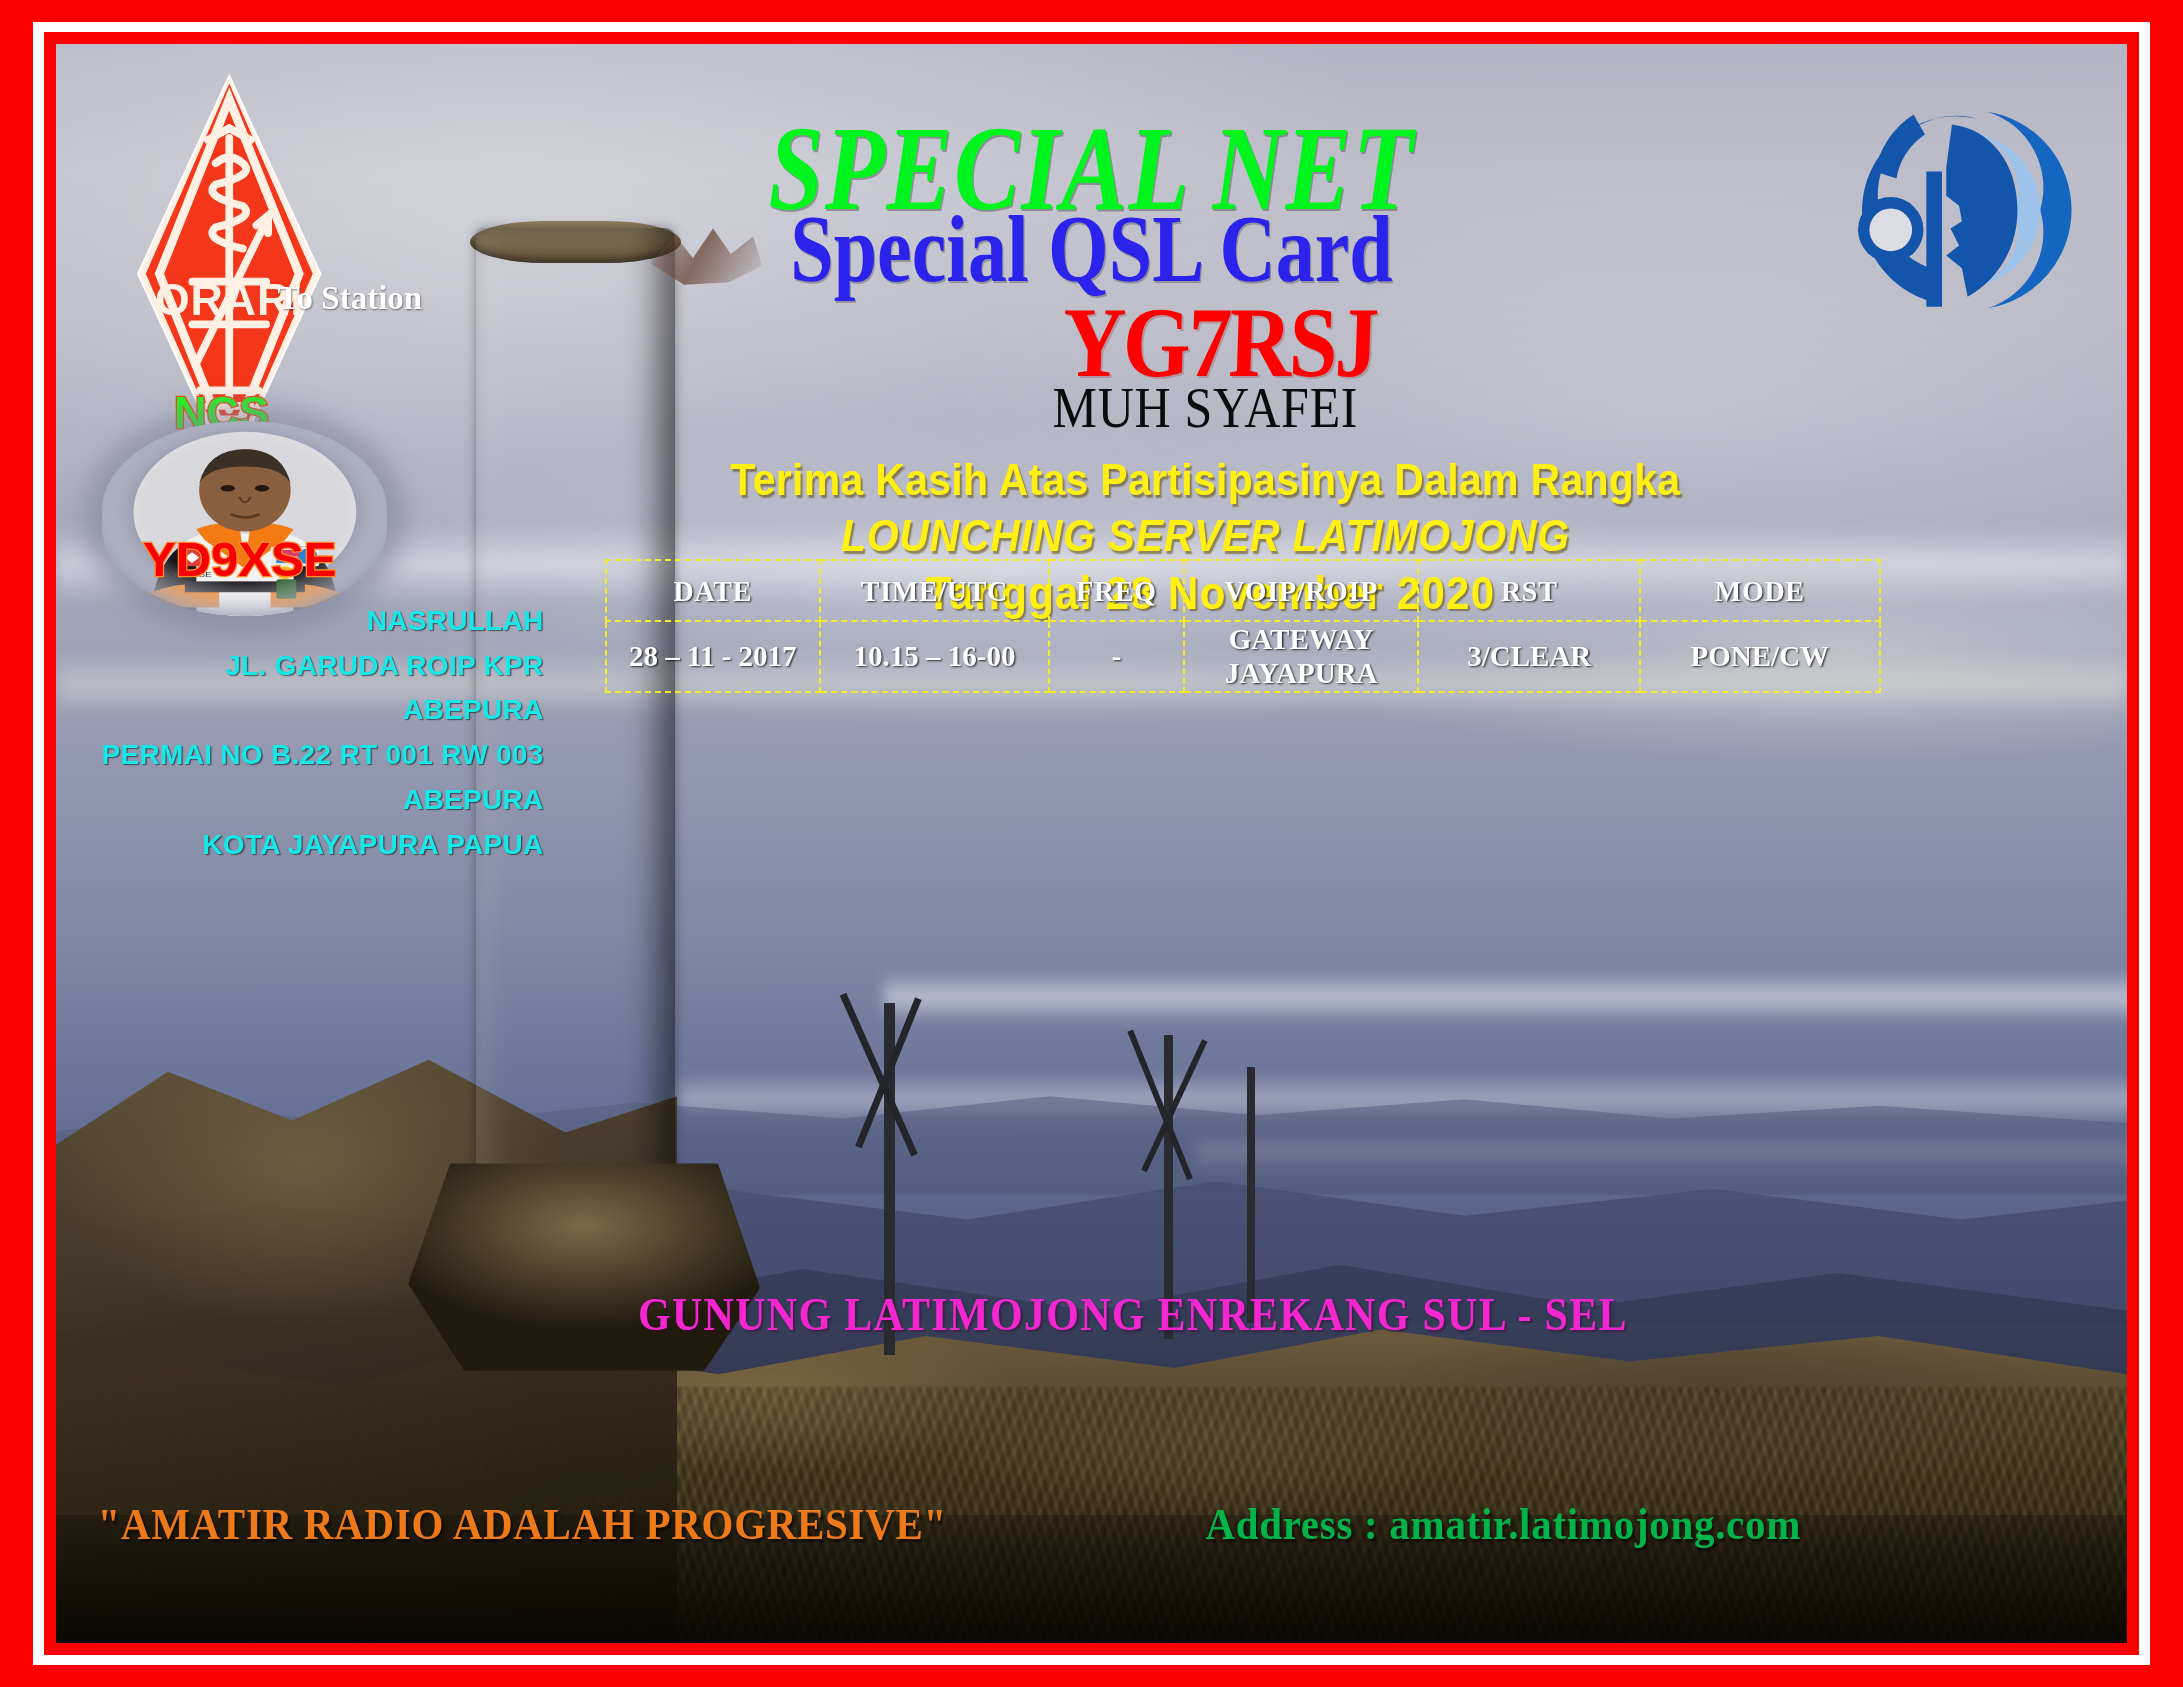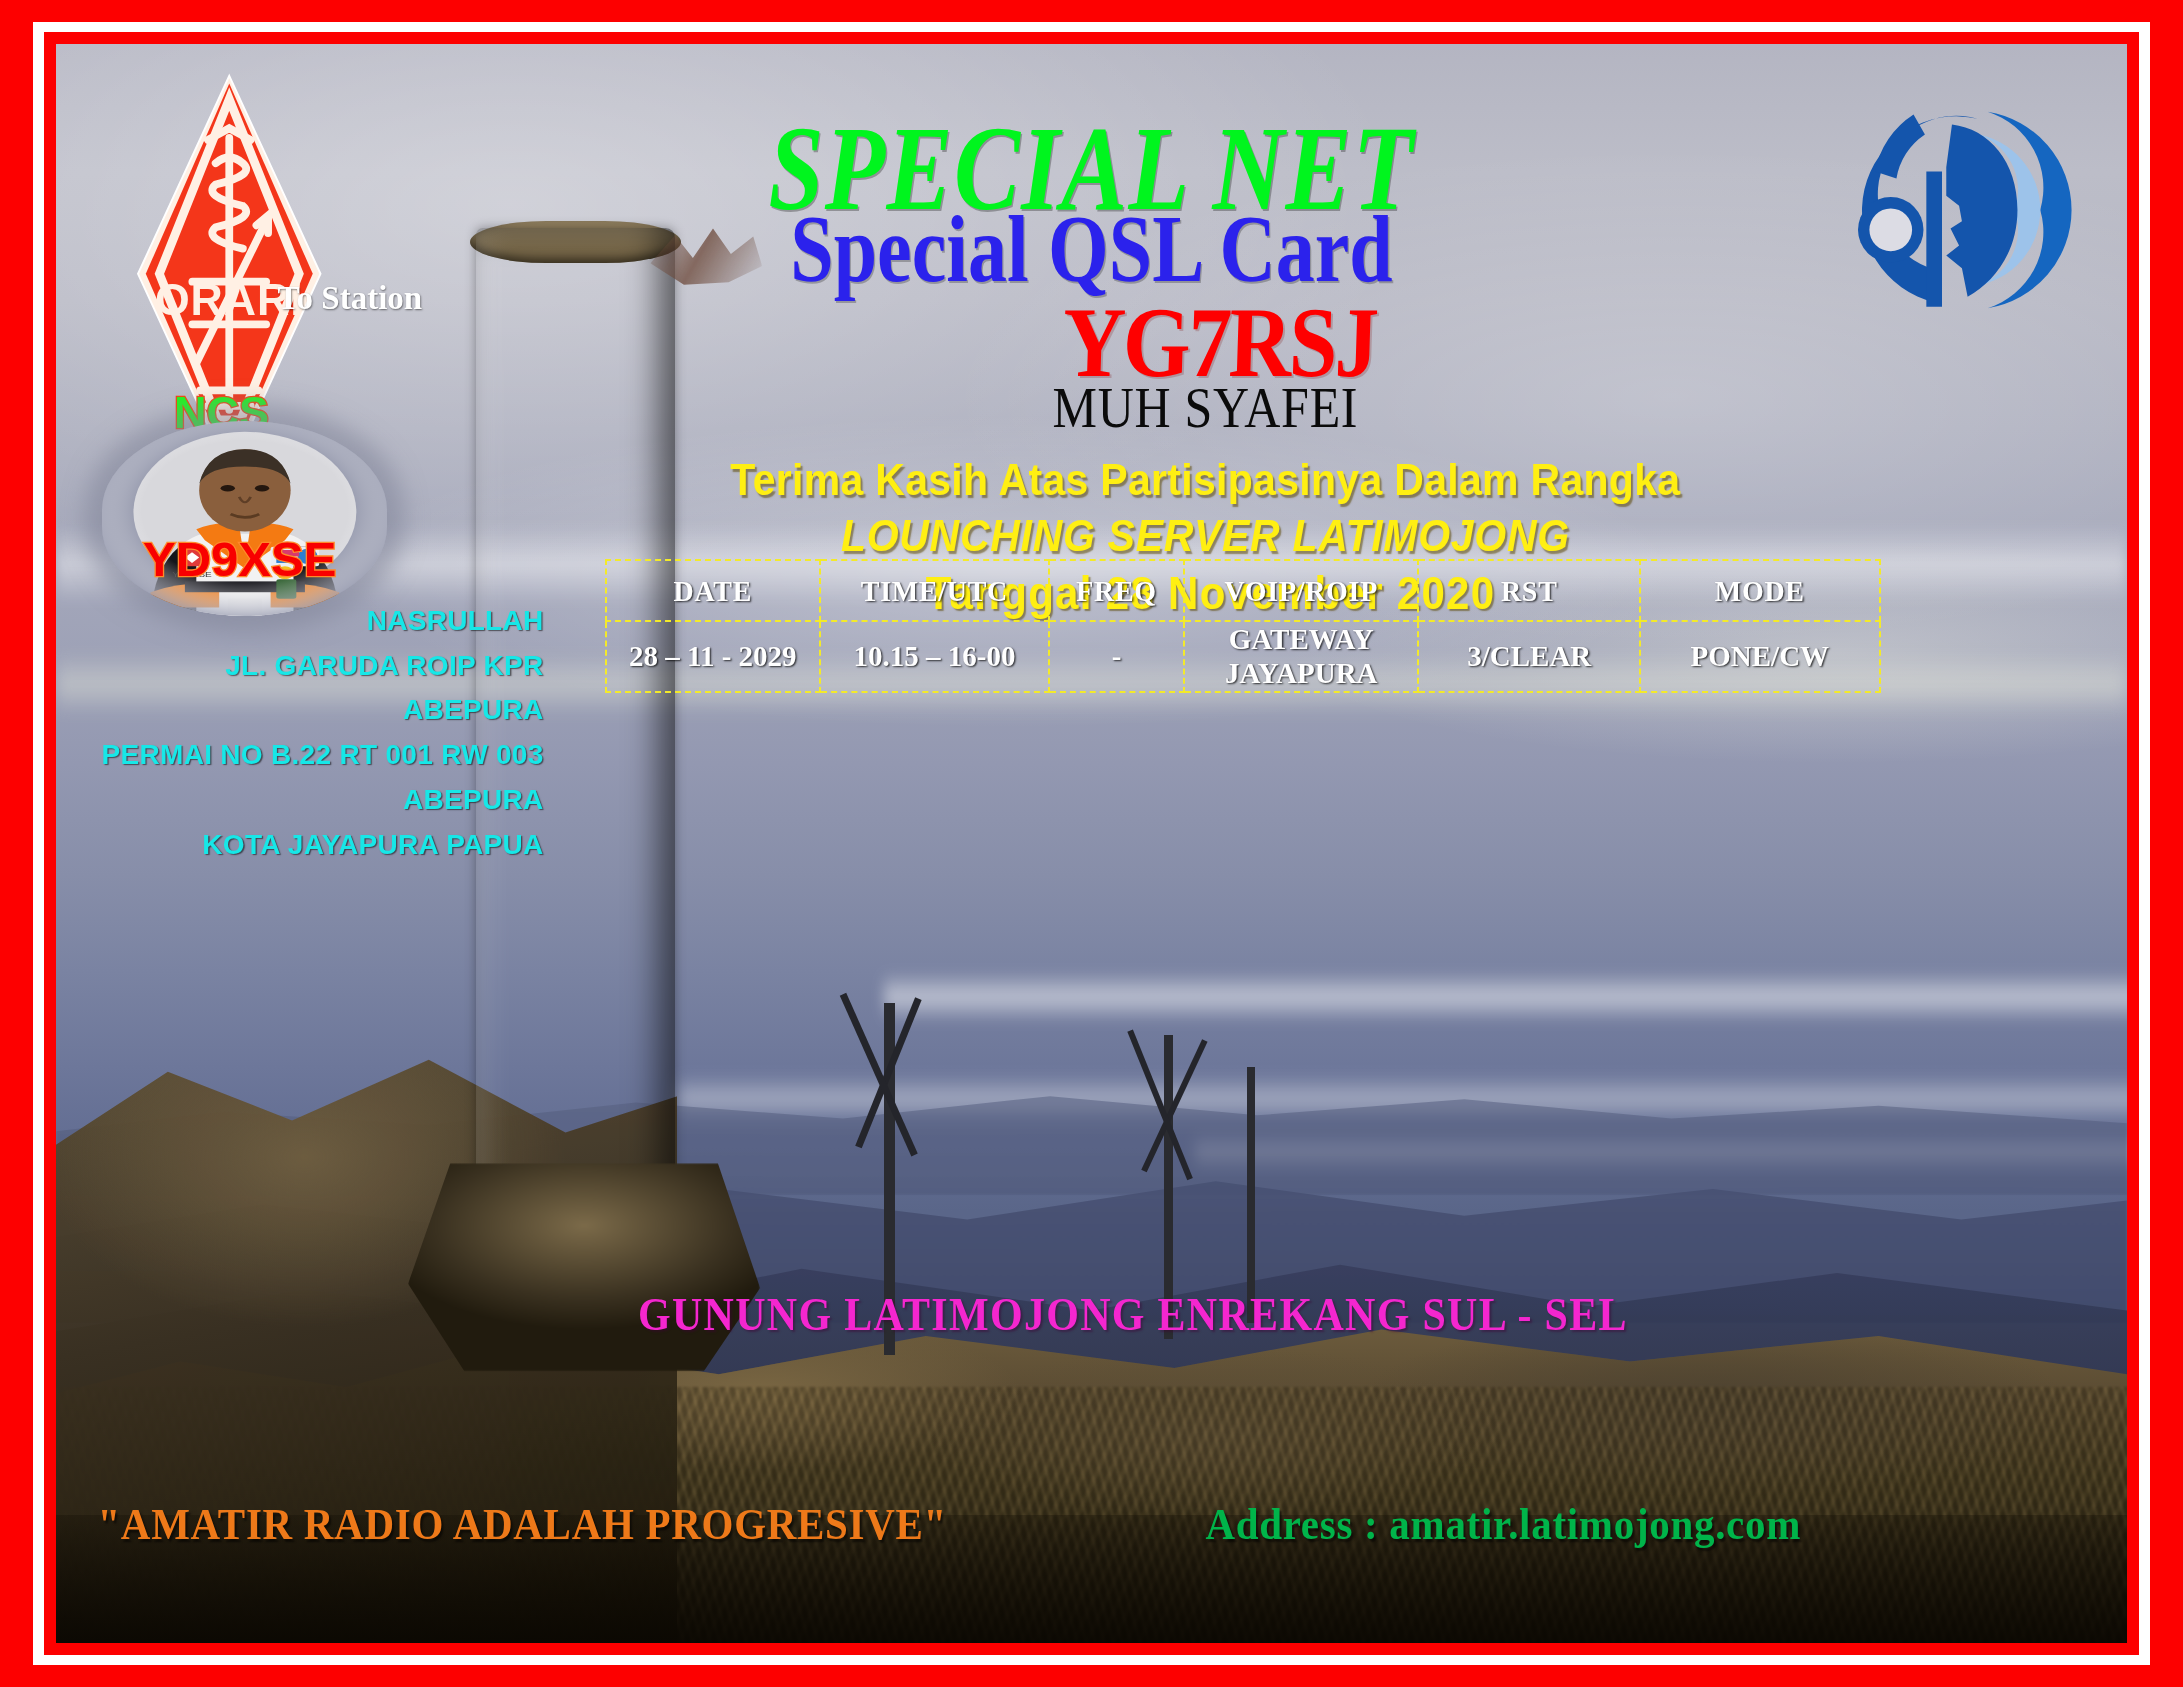--- a/index.html
+++ b/index.html
@@ -326,21 +326,21 @@
       <tbody>
         <tr class="hdr">
           <td class="c0">DATE</td>
           <td class="c1">TIME/UTC</td>
           <td class="c2">FREQ</td>
           <td class="c3">VOIP/ROIP</td>
           <td class="c4">RST</td>
           <td class="c5">MODE</td>
         </tr>
         <tr class="row">
-          <td class="c0">28 – 11 - 2029</td>
+          <td class="c0">28 – 11 - 2017</td>
           <td class="c1">10.15 – 16-00</td>
           <td class="c2">-</td>
           <td class="c3">
             <div>GATEWAY</div>
             <div>JAYAPURA</div>
           </td>
           <td class="c4">3/CLEAR</td>
           <td class="c5">PONE/CW</td>
         </tr>
       </tbody>

